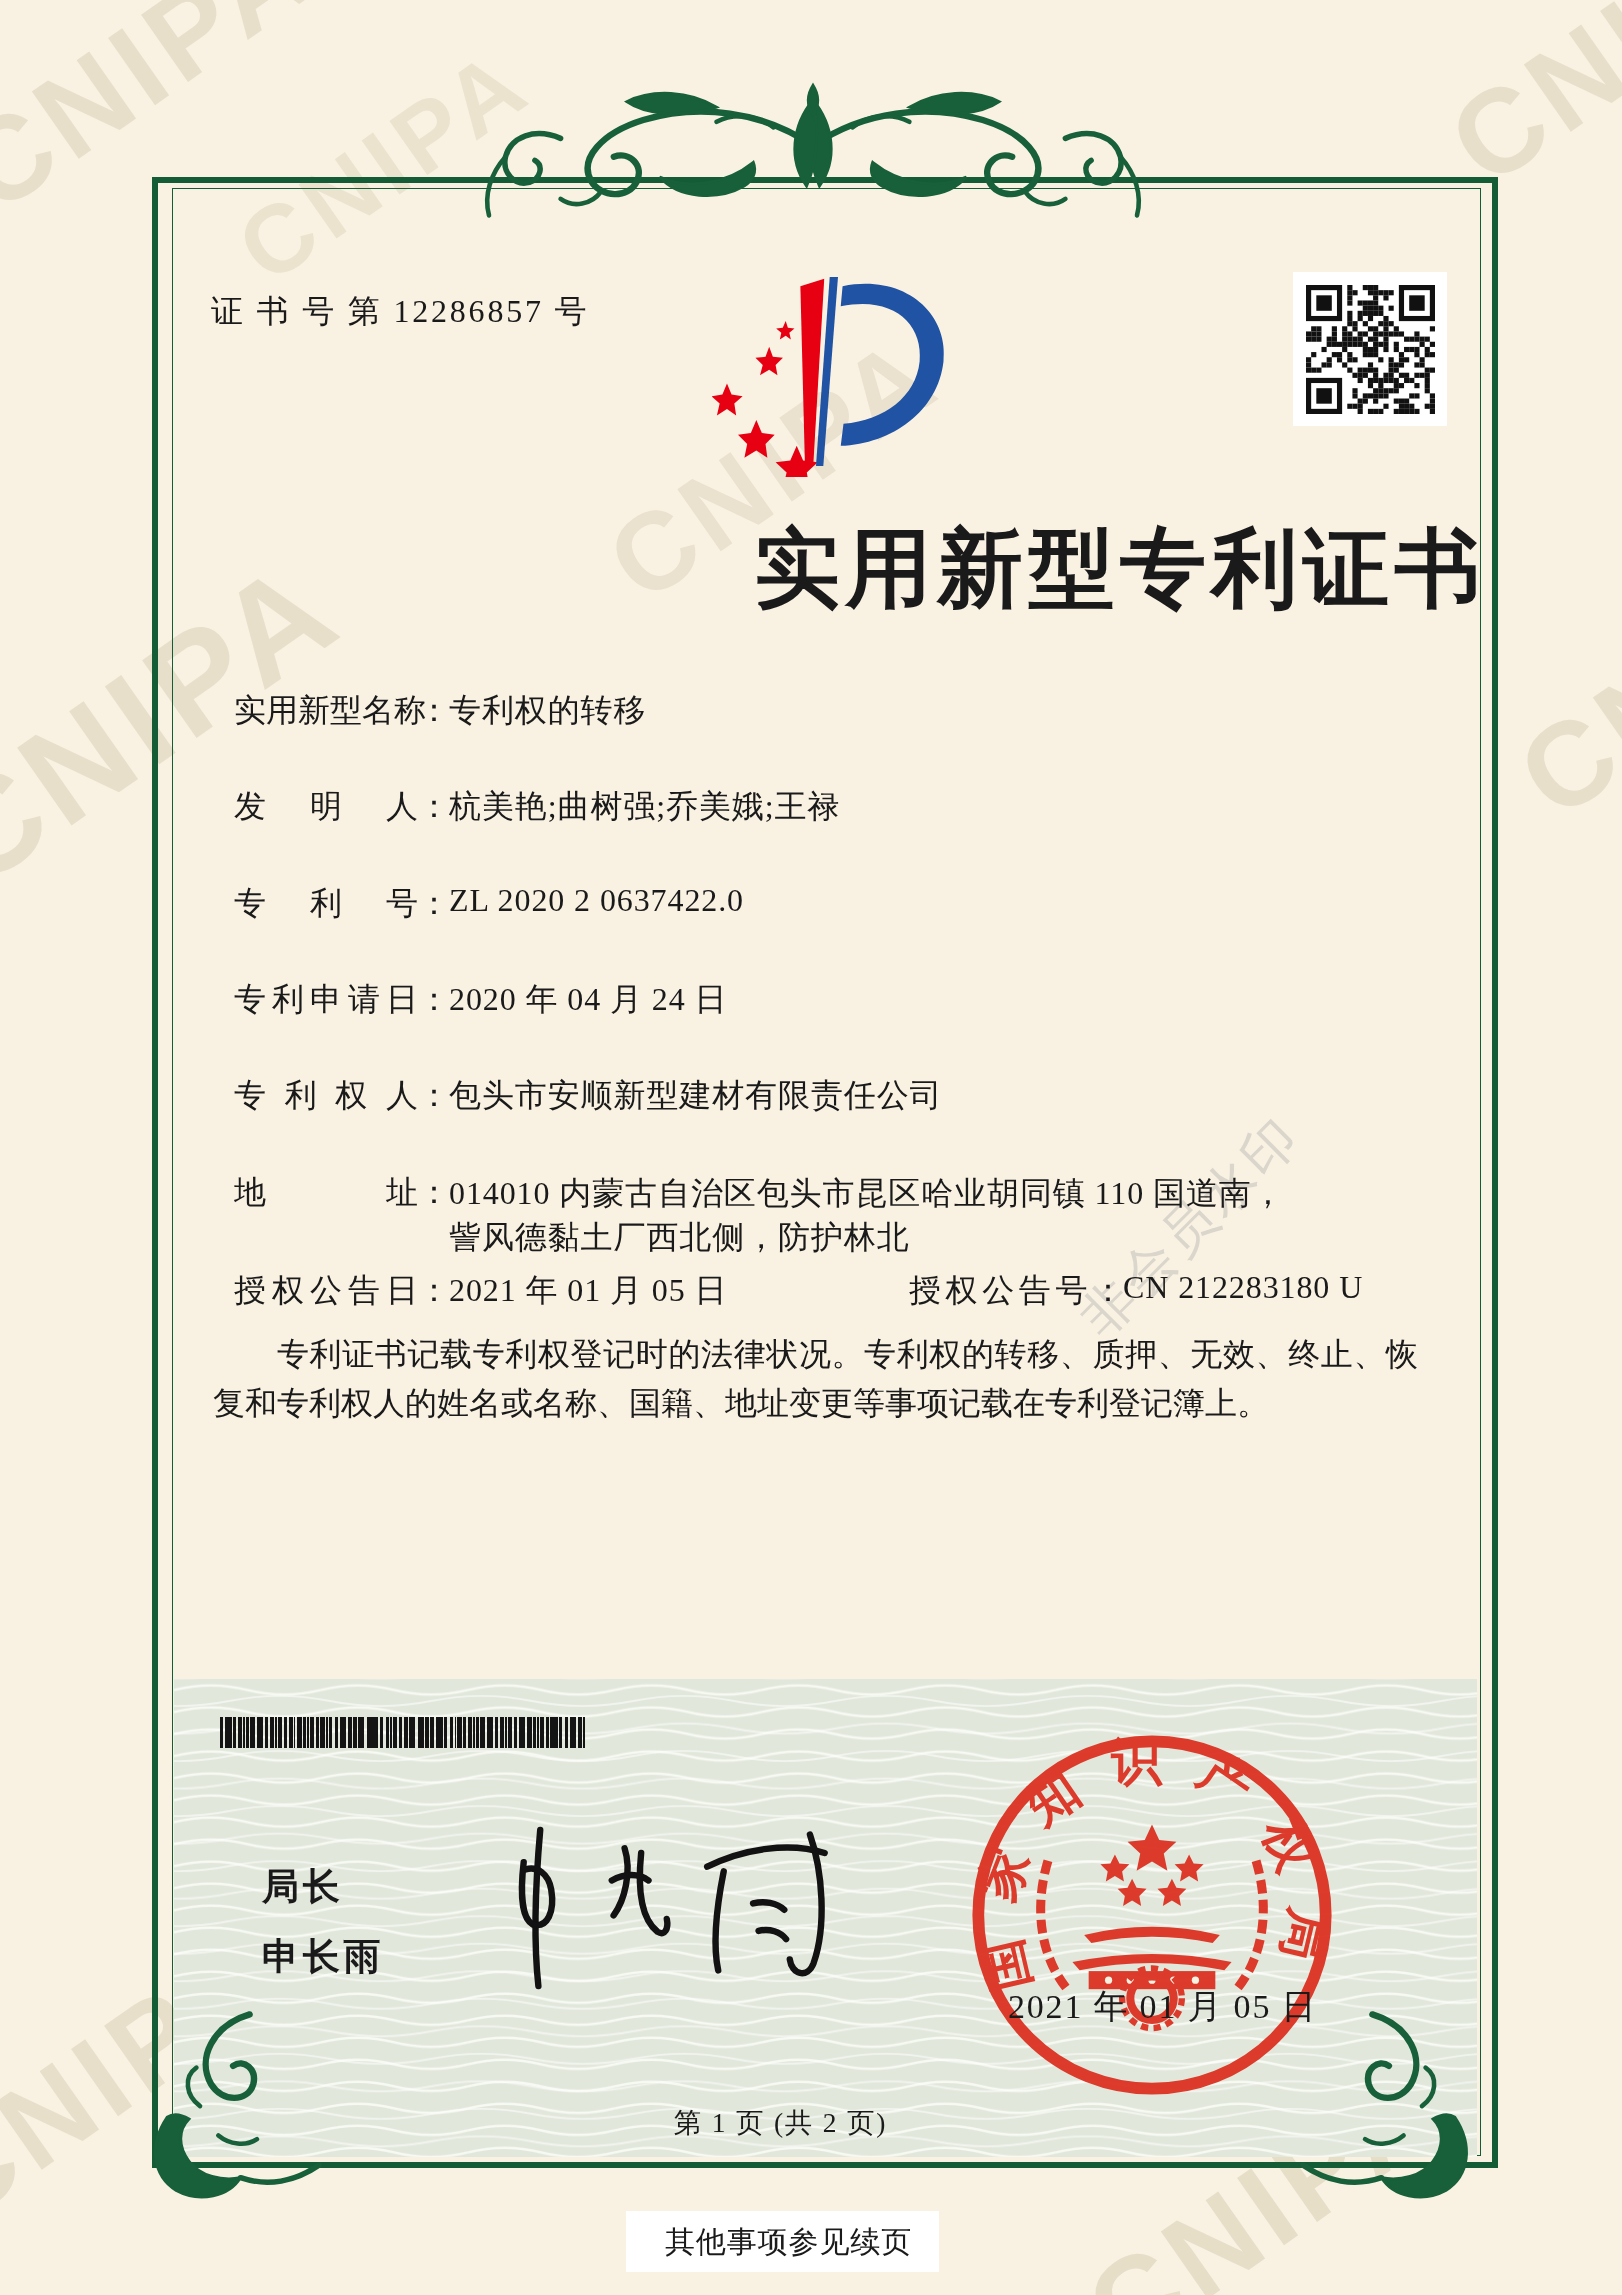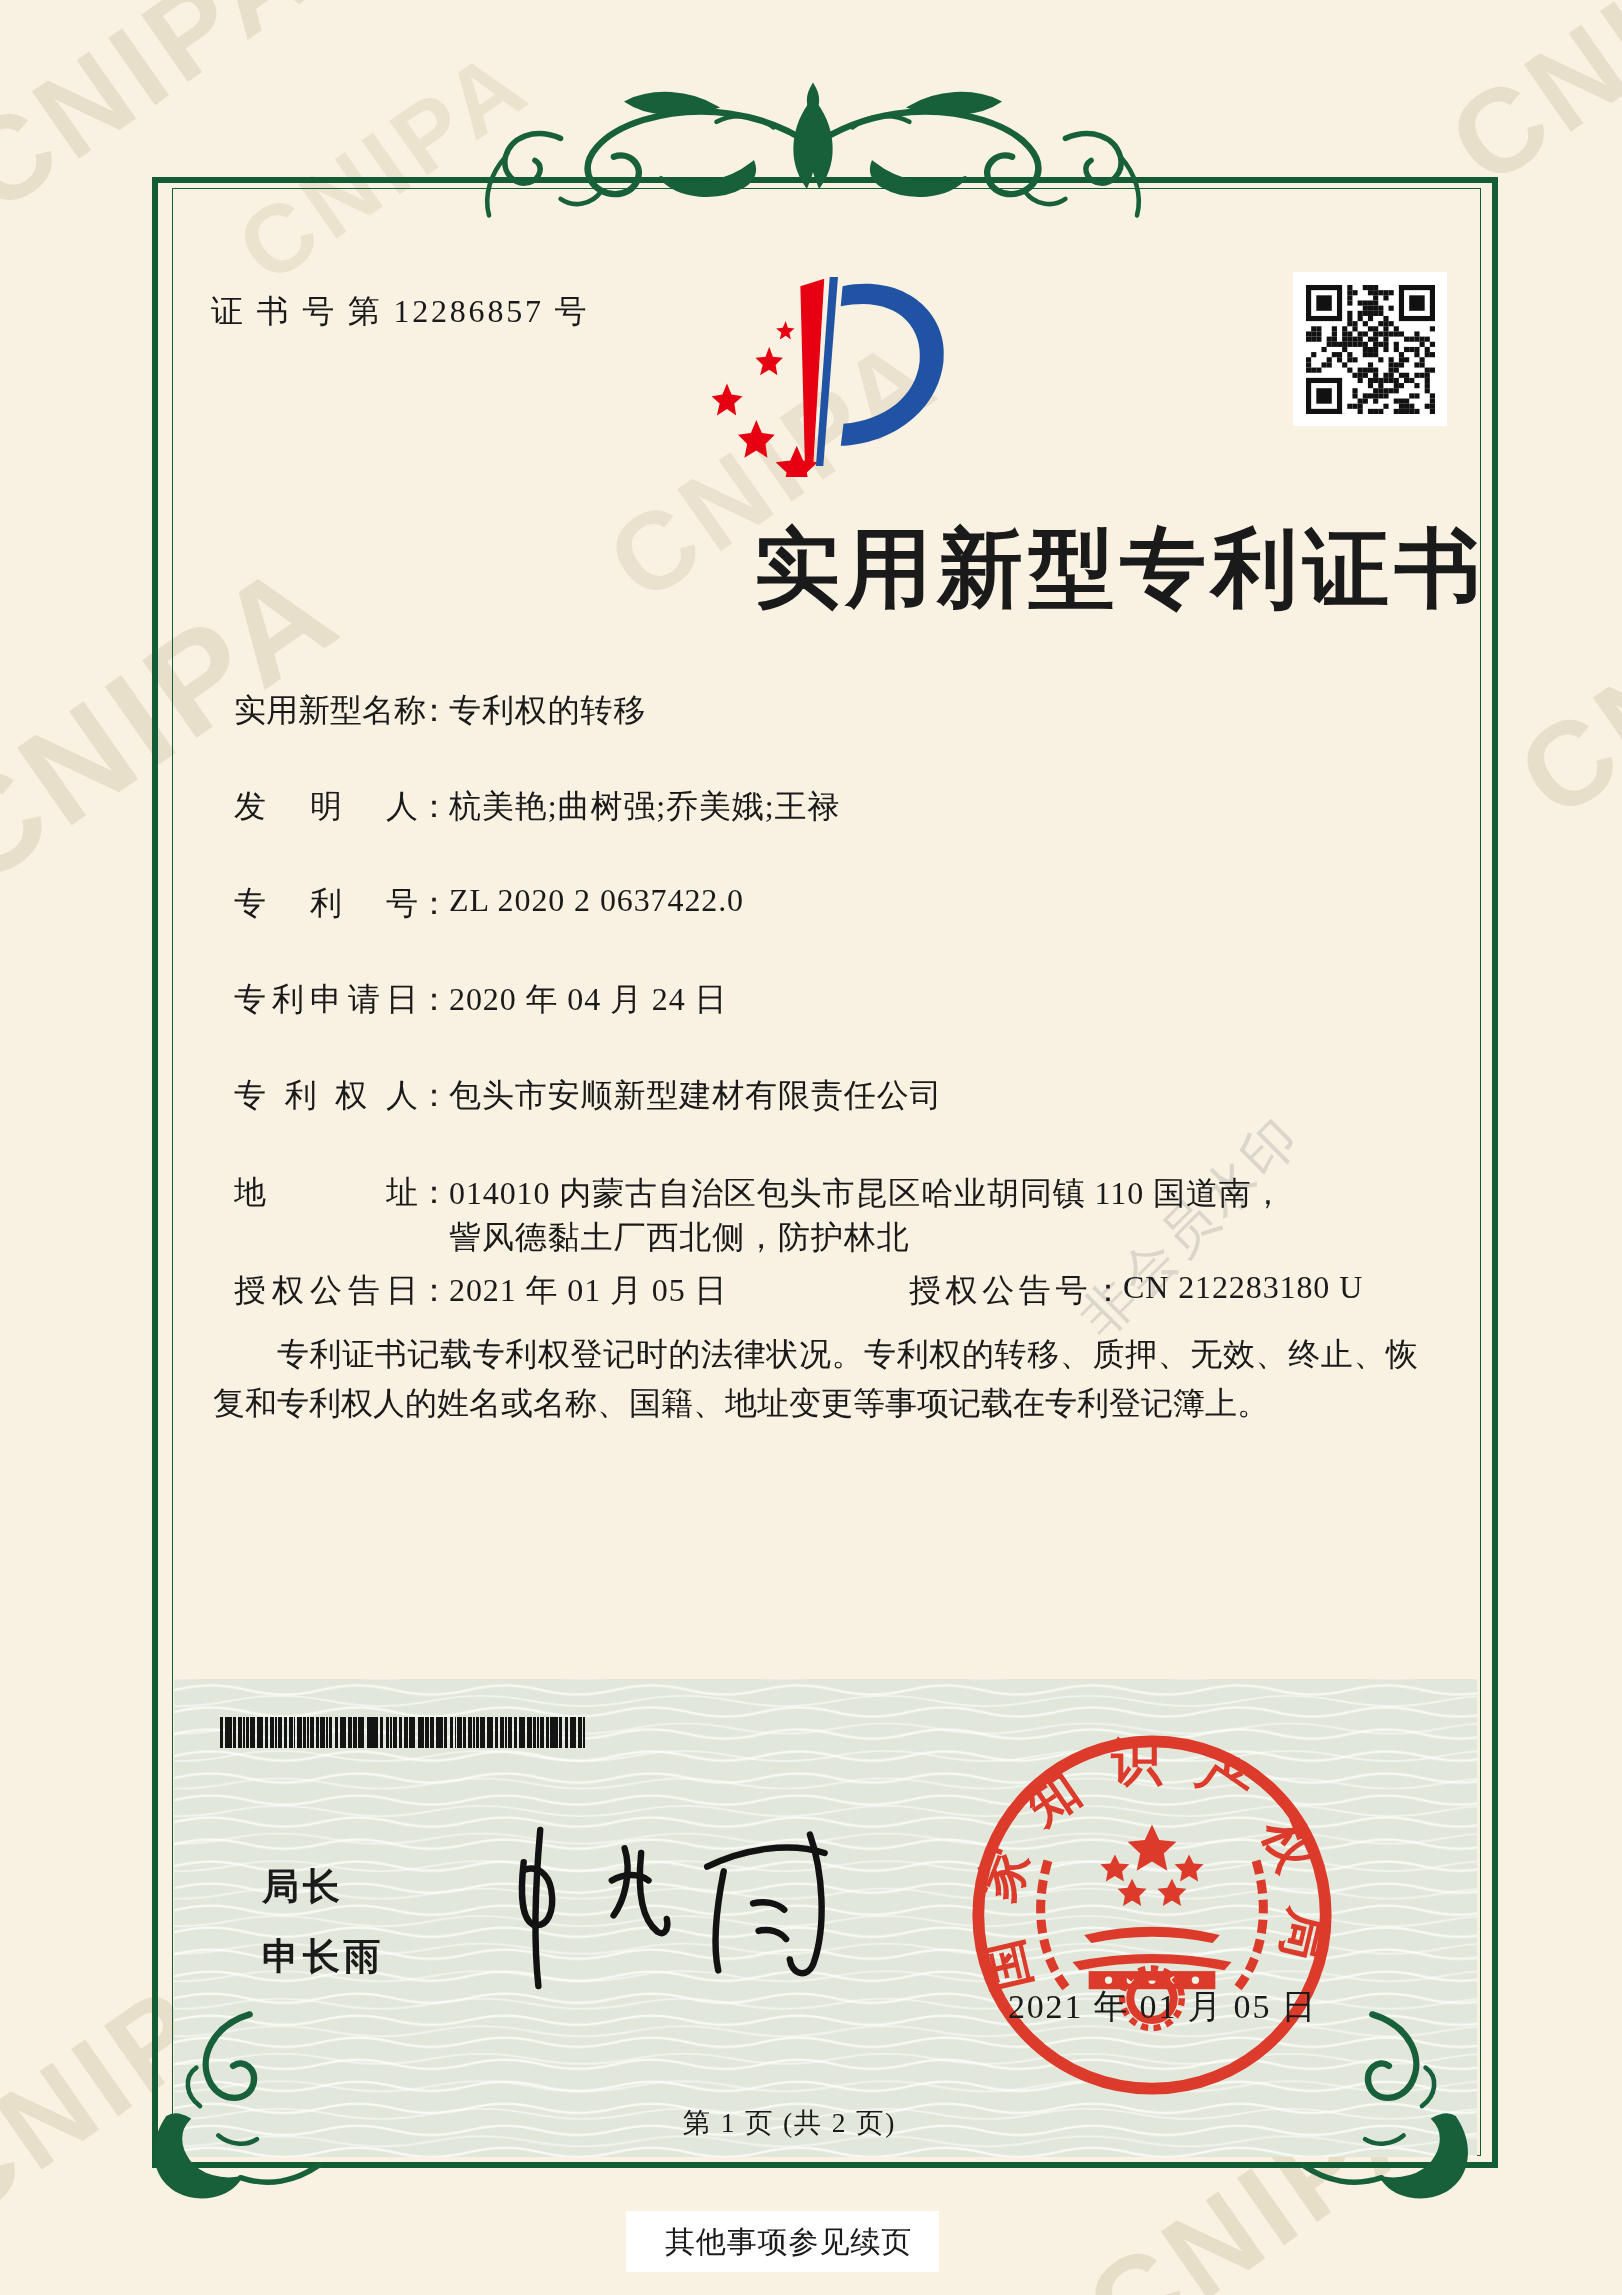--- a/index.html
+++ b/index.html
@@ -67,21 +67,21 @@
   }
   .director-label,.director-name{
     position:absolute;left:233px;z-index:6;font-size:37px;
     font-family:"Liberation Sans","DejaVu Sans",sans-serif;font-weight:600;letter-spacing:3.7px;margin-left:29px;
   }
   .director-label{top:1862px;}
   .director-name{top:1932px;}
   .signature{left:487px;top:1816px;width:367px;height:184px;z-index:6;}
   .seal{left:962px;top:1725px;width:380px;height:380px;z-index:6;opacity:.95;}
   .seal-date{left:1008px;top:1984px;z-index:7;font-size:34px;letter-spacing:1.8px;white-space:nowrap;}
-  .footer-page{left:0;width:1561px;top:2105px;text-align:center;font-size:27.5px;letter-spacing:1.8px;z-index:6;margin-left:9px;}
+  .footer-page{left:0;width:1561px;top:2105px;text-align:center;font-size:27.5px;letter-spacing:1.8px;z-index:6;}
   .cont-note-box{
     left:626px;top:2211px;width:301px;height:61px;background:#fff;z-index:6;
     text-align:center;line-height:61px;font-size:30px;letter-spacing:0.9px;padding-left:12px;
   }
 </style>
 </head>
 <body>
 
 <div class="wm" style="left:-64px;top:0px;">CNIPA</div>
 <div class="wm" style="left:220px;top:110px;font-size:96px;color:rgba(186,169,130,.20);">CNIPA</div>

